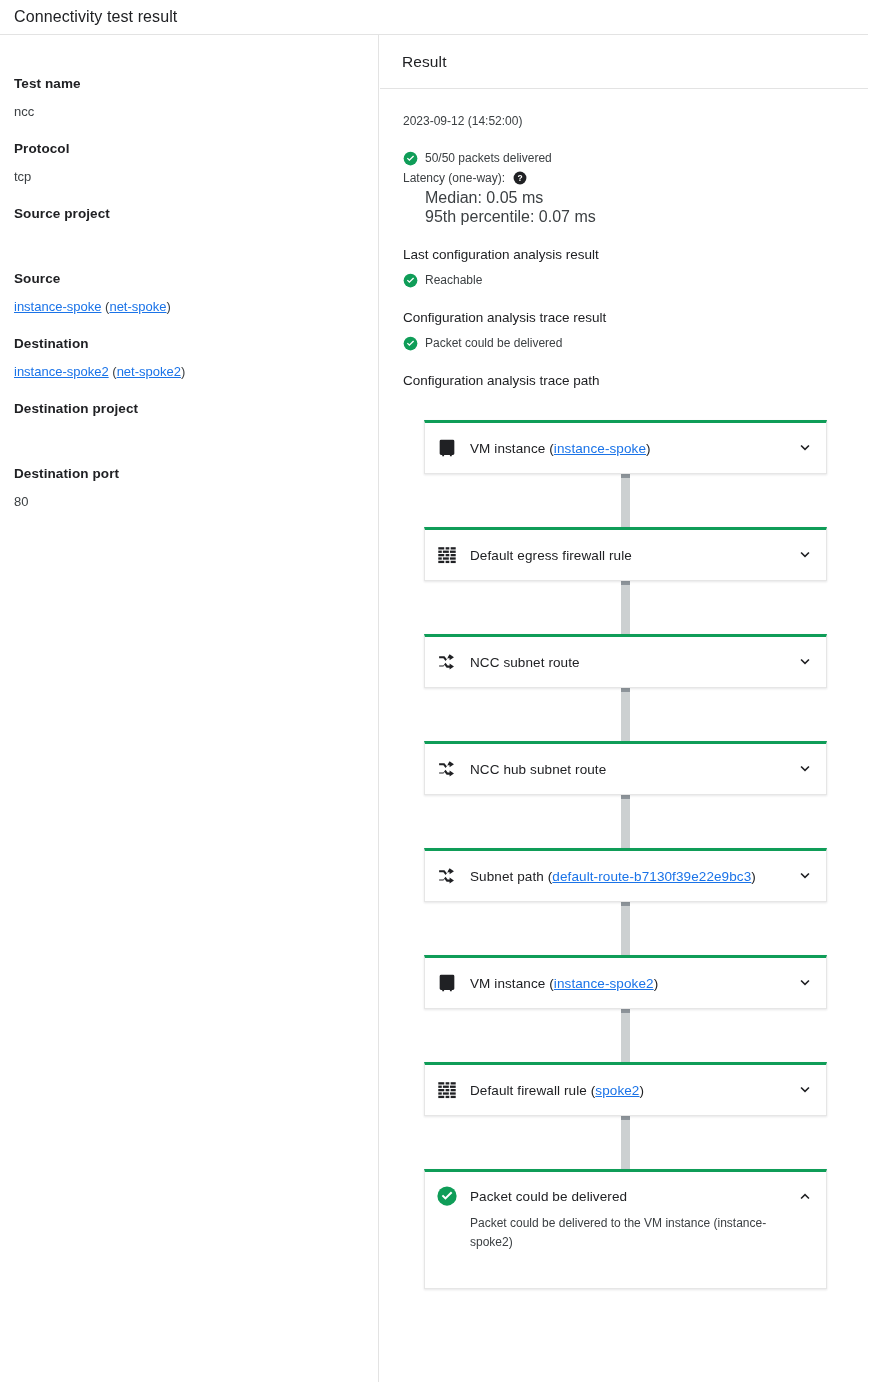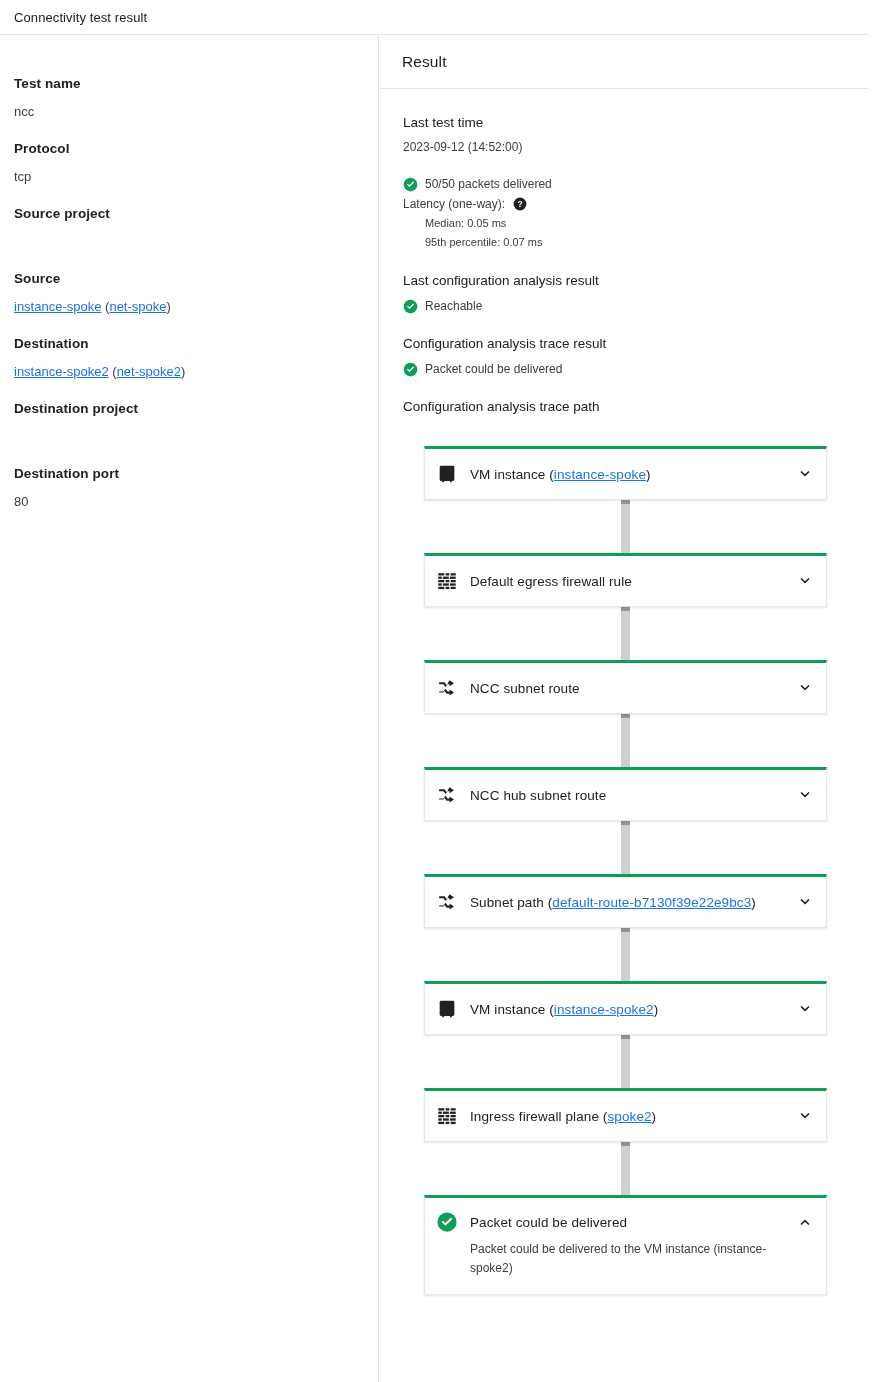--- a/index.html
+++ b/index.html
@@ -22,21 +22,21 @@
   .titlebar {
     position: absolute;
     left: 0; top: 0;
     width: 868px;
     height: 35px;
     border-bottom: 1px solid #e3e3e3;
     display: flex;
     align-items: center;
   }
   .titlebar .title {
-    font-size: 13px;
+    font-size: 16px;
     font-weight: 400;
     color: #202124;
     padding-left: 14px;
     letter-spacing: .1px;
   }
 
   
   .left-panel {
     position: absolute;
     left: 0; top: 35px;
@@ -118,21 +118,21 @@
   .latency-line {
     display: flex;
     align-items: center;
     gap: 8px;
     font-size: 12px;
     color: #3c4043;
     line-height: 20px;
     margin-top: 1px;
   }
   .latency-item {
-    font-size: 11px;
+    font-size: 16px;
     color: #3c4043;
     line-height: 19px;
     padding-left: 22px;
   }
 
   
   .check-ic { width: 15px; height: 15px; flex: 0 0 15px; display: block; }
   .help-ic  { width: 14px; height: 14px; flex: 0 0 14px; display: block; }
 
   
@@ -192,21 +192,21 @@
   }
   .chev {
     position: absolute;
     right: 12px;
     top: 50%;
     transform: translateY(-50%);
     width: 18px; height: 18px;
     cursor: pointer;
   }
   .card-body {
-    padding: 0 22px 16px 45px;
+    padding: 0 22px 36px 45px;
     font-size: 12px;
     color: #3c4043;
     line-height: 19px;
     margin-top: -6px;
   }
   .card.expanded .card-head { min-height: 48px; }
 </style>
 </head>
 <body>
 
@@ -250,21 +250,20 @@
   </div>
 
   <div class="right-panel">
     <div class="result-header">
       <span>Result</span>
     </div>
 
     <div class="result-body">
 
       <div class="sect">
-        <div class="sect-title">Last test time</div>
         <div class="sect-value">2023-09-12 (14:52:00)</div>
       </div>
 
       <div class="sect">
         <div class="row-status">
           <svg class="check-ic" viewBox="0 0 24 24">
             <circle cx="12" cy="12" r="11" fill="#0f9d58"></circle>
             <path d="M10.2 16.1l-4-4 1.5-1.5 2.5 2.5 6-6 1.5 1.5z" fill="#fff"></path>
           </svg>
           <span>50/50 packets delivered</span>
@@ -417,21 +416,21 @@
                 <rect x="2.5" y="10.9" width="6.5" height="2.5" fill="#202124"></rect>
                 <rect x="10.5" y="10.9" width="4" height="2.5" fill="#202124"></rect>
                 <rect x="16" y="10.9" width="5.5" height="2.5" fill="#202124"></rect>
                 <rect x="2.5" y="14.6" width="3.8" height="2.5" fill="#202124"></rect>
                 <rect x="7.5" y="14.6" width="6.5" height="2.5" fill="#202124"></rect>
                 <rect x="15.2" y="14.6" width="6.3" height="2.5" fill="#202124"></rect>
                 <rect x="2.5" y="18.3" width="6.5" height="2.5" fill="#202124"></rect>
                 <rect x="10.5" y="18.3" width="4" height="2.5" fill="#202124"></rect>
                 <rect x="16" y="18.3" width="5.5" height="2.5" fill="#202124"></rect>
               </svg>
-              <span class="card-label"><span>Ingress firewall plane (</span><a class="link">spoke2</a><span>)</span></span>
+              <span class="card-label"><span>Default firewall rule (</span><a class="link">spoke2</a><span>)</span></span>
               <svg class="chev" viewBox="0 0 24 24">
                 <path d="M6 9.4l6 6 6-6-1.5-1.5L12 12.4 7.5 7.9z" fill="#202124"></path>
               </svg>
             </div>
           </div>
           <div class="connector" style="position: relative;">
             <div class="bar"></div>
           </div>
           <div class="card expanded">
             <div class="card-head">

